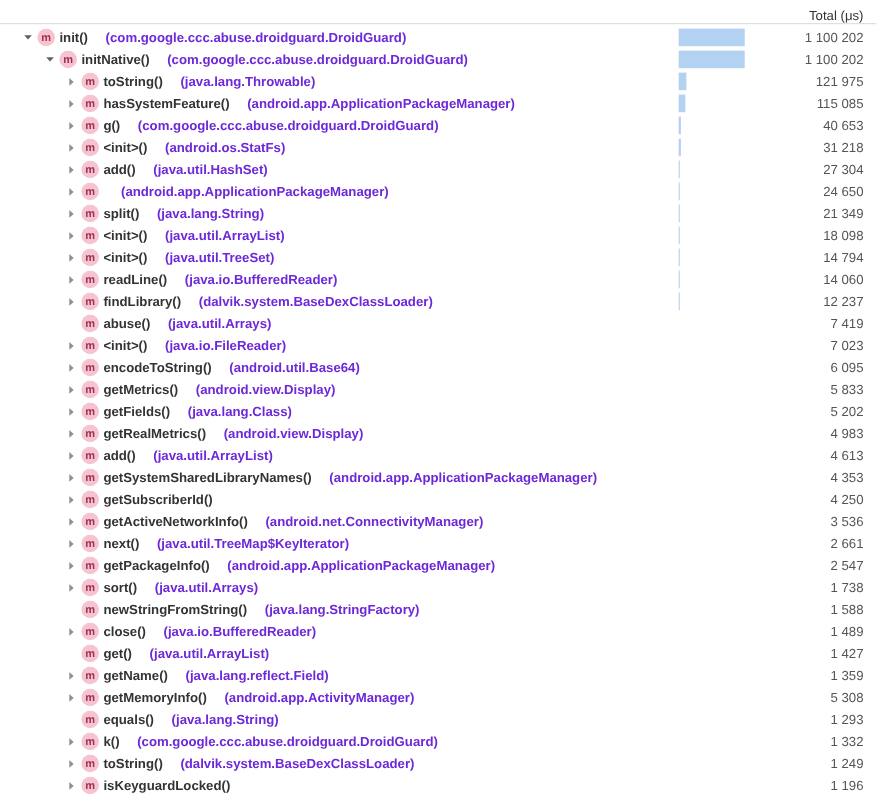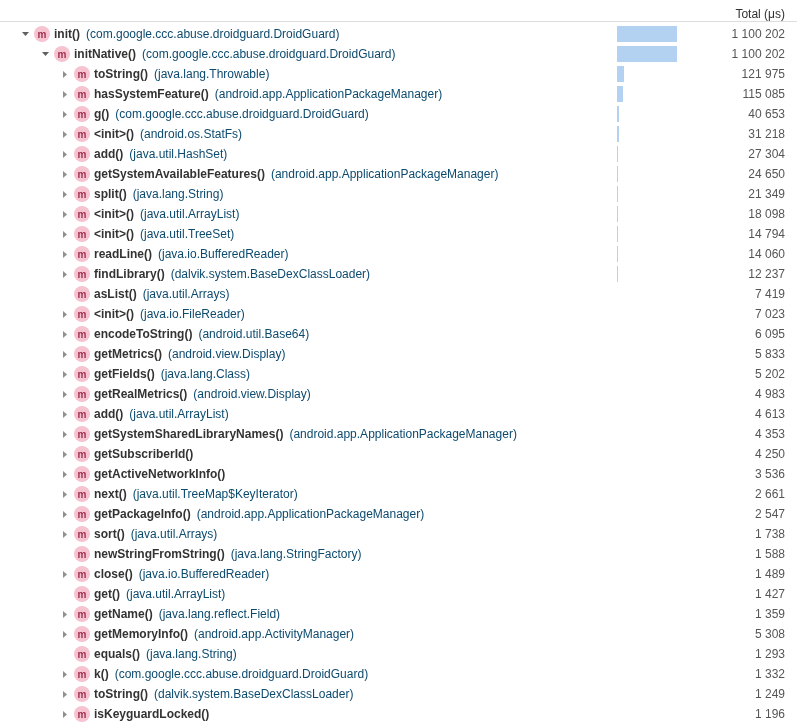--- a/index.html
+++ b/index.html
@@ -61,22 +61,23 @@
     align-items: center;
     justify-content: center;
     margin: 0 4px 0 2px;
     flex-shrink: 0;
   }
   .method {
     color: #333;
     font-weight: bold;
   }
   .pkg {
-    color: #0c4a6e;
-    margin-left: 6px;
+    color: #6d28d9;
+    margin-left: 16px;
+    font-weight: bold;
   }
   .name-cell {
     flex: 1;
     overflow: hidden;
     text-overflow: ellipsis;
     display: flex;
     align-items: center;
   }
   .bar-cell {
     width: 60px;
@@ -229,21 +230,20 @@
     </div>
     <div class="row">
       <div class="name-cell">
         <span class="indent" style="width: 58px;"></span>
         <span class="expander">
           <svg width="9" height="9" viewBox="0 0 9 9">
             <path d="M2 1 L6 4.5 L2 8 Z" fill="#909090"></path>
           </svg>
         </span>
         <span class="icon-m">m</span>
-        <span class="method">getSystemAvailableFeatures()</span>
         <span class="pkg">(android.app.ApplicationPackageManager)</span>
       </div>
       <div class="bar-cell">
         <div class="bar" style="width: 1px;"></div>
       </div>
       <div class="total-cell">24 650</div>
     </div>
     <div class="row">
       <div class="name-cell">
         <span class="indent" style="width: 58px;"></span>
@@ -327,21 +327,21 @@
       <div class="bar-cell">
         <div class="bar" style="width: 1px;"></div>
       </div>
       <div class="total-cell">12 237</div>
     </div>
     <div class="row">
       <div class="name-cell">
         <span class="indent" style="width: 58px;"></span>
         <span class="expander none"></span>
         <span class="icon-m">m</span>
-        <span class="method">asList()</span>
+        <span class="method">abuse()</span>
         <span class="pkg">(java.util.Arrays)</span>
       </div>
       <div class="bar-cell"></div>
       <div class="total-cell">7 419</div>
     </div>
     <div class="row">
       <div class="name-cell">
         <span class="indent" style="width: 58px;"></span>
         <span class="expander">
           <svg width="9" height="9" viewBox="0 0 9 9">
@@ -462,20 +462,21 @@
     <div class="row">
       <div class="name-cell">
         <span class="indent" style="width: 58px;"></span>
         <span class="expander">
           <svg width="9" height="9" viewBox="0 0 9 9">
             <path d="M2 1 L6 4.5 L2 8 Z" fill="#909090"></path>
           </svg>
         </span>
         <span class="icon-m">m</span>
         <span class="method">getActiveNetworkInfo()</span>
+        <span class="pkg">(android.net.ConnectivityManager)</span>
       </div>
       <div class="bar-cell"></div>
       <div class="total-cell">3 536</div>
     </div>
     <div class="row">
       <div class="name-cell">
         <span class="indent" style="width: 58px;"></span>
         <span class="expander">
           <svg width="9" height="9" viewBox="0 0 9 9">
             <path d="M2 1 L6 4.5 L2 8 Z" fill="#909090"></path>

